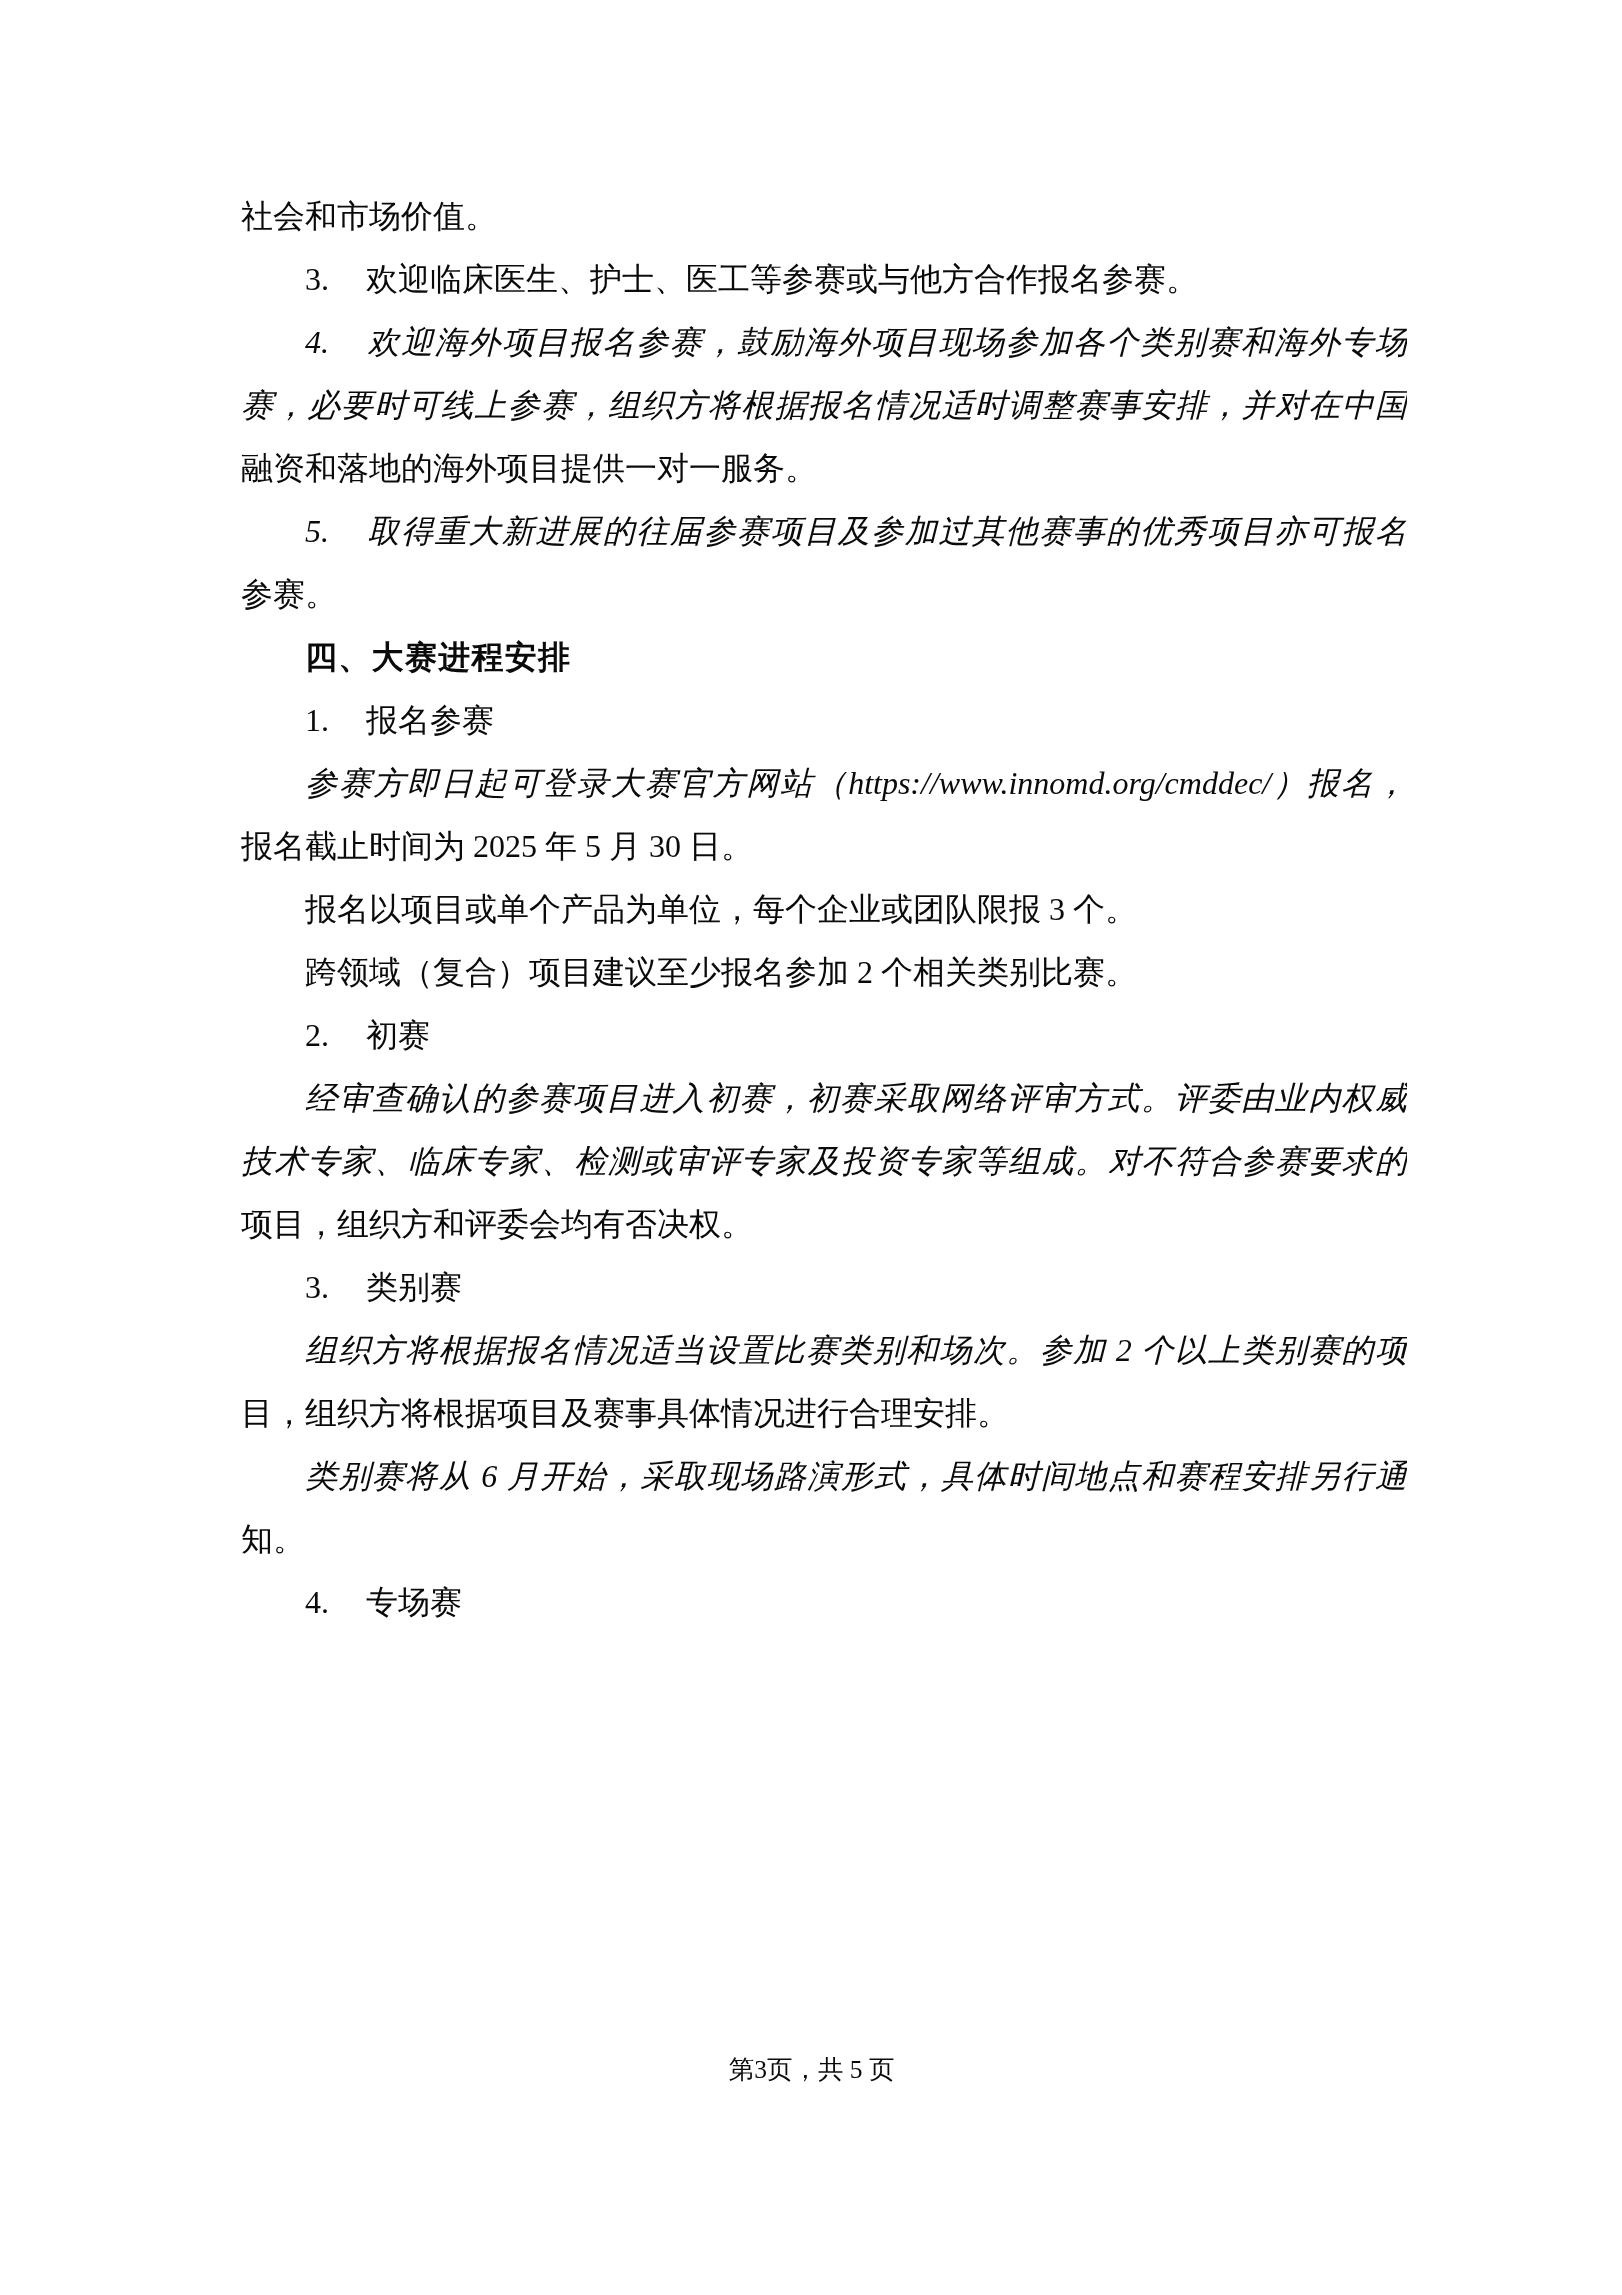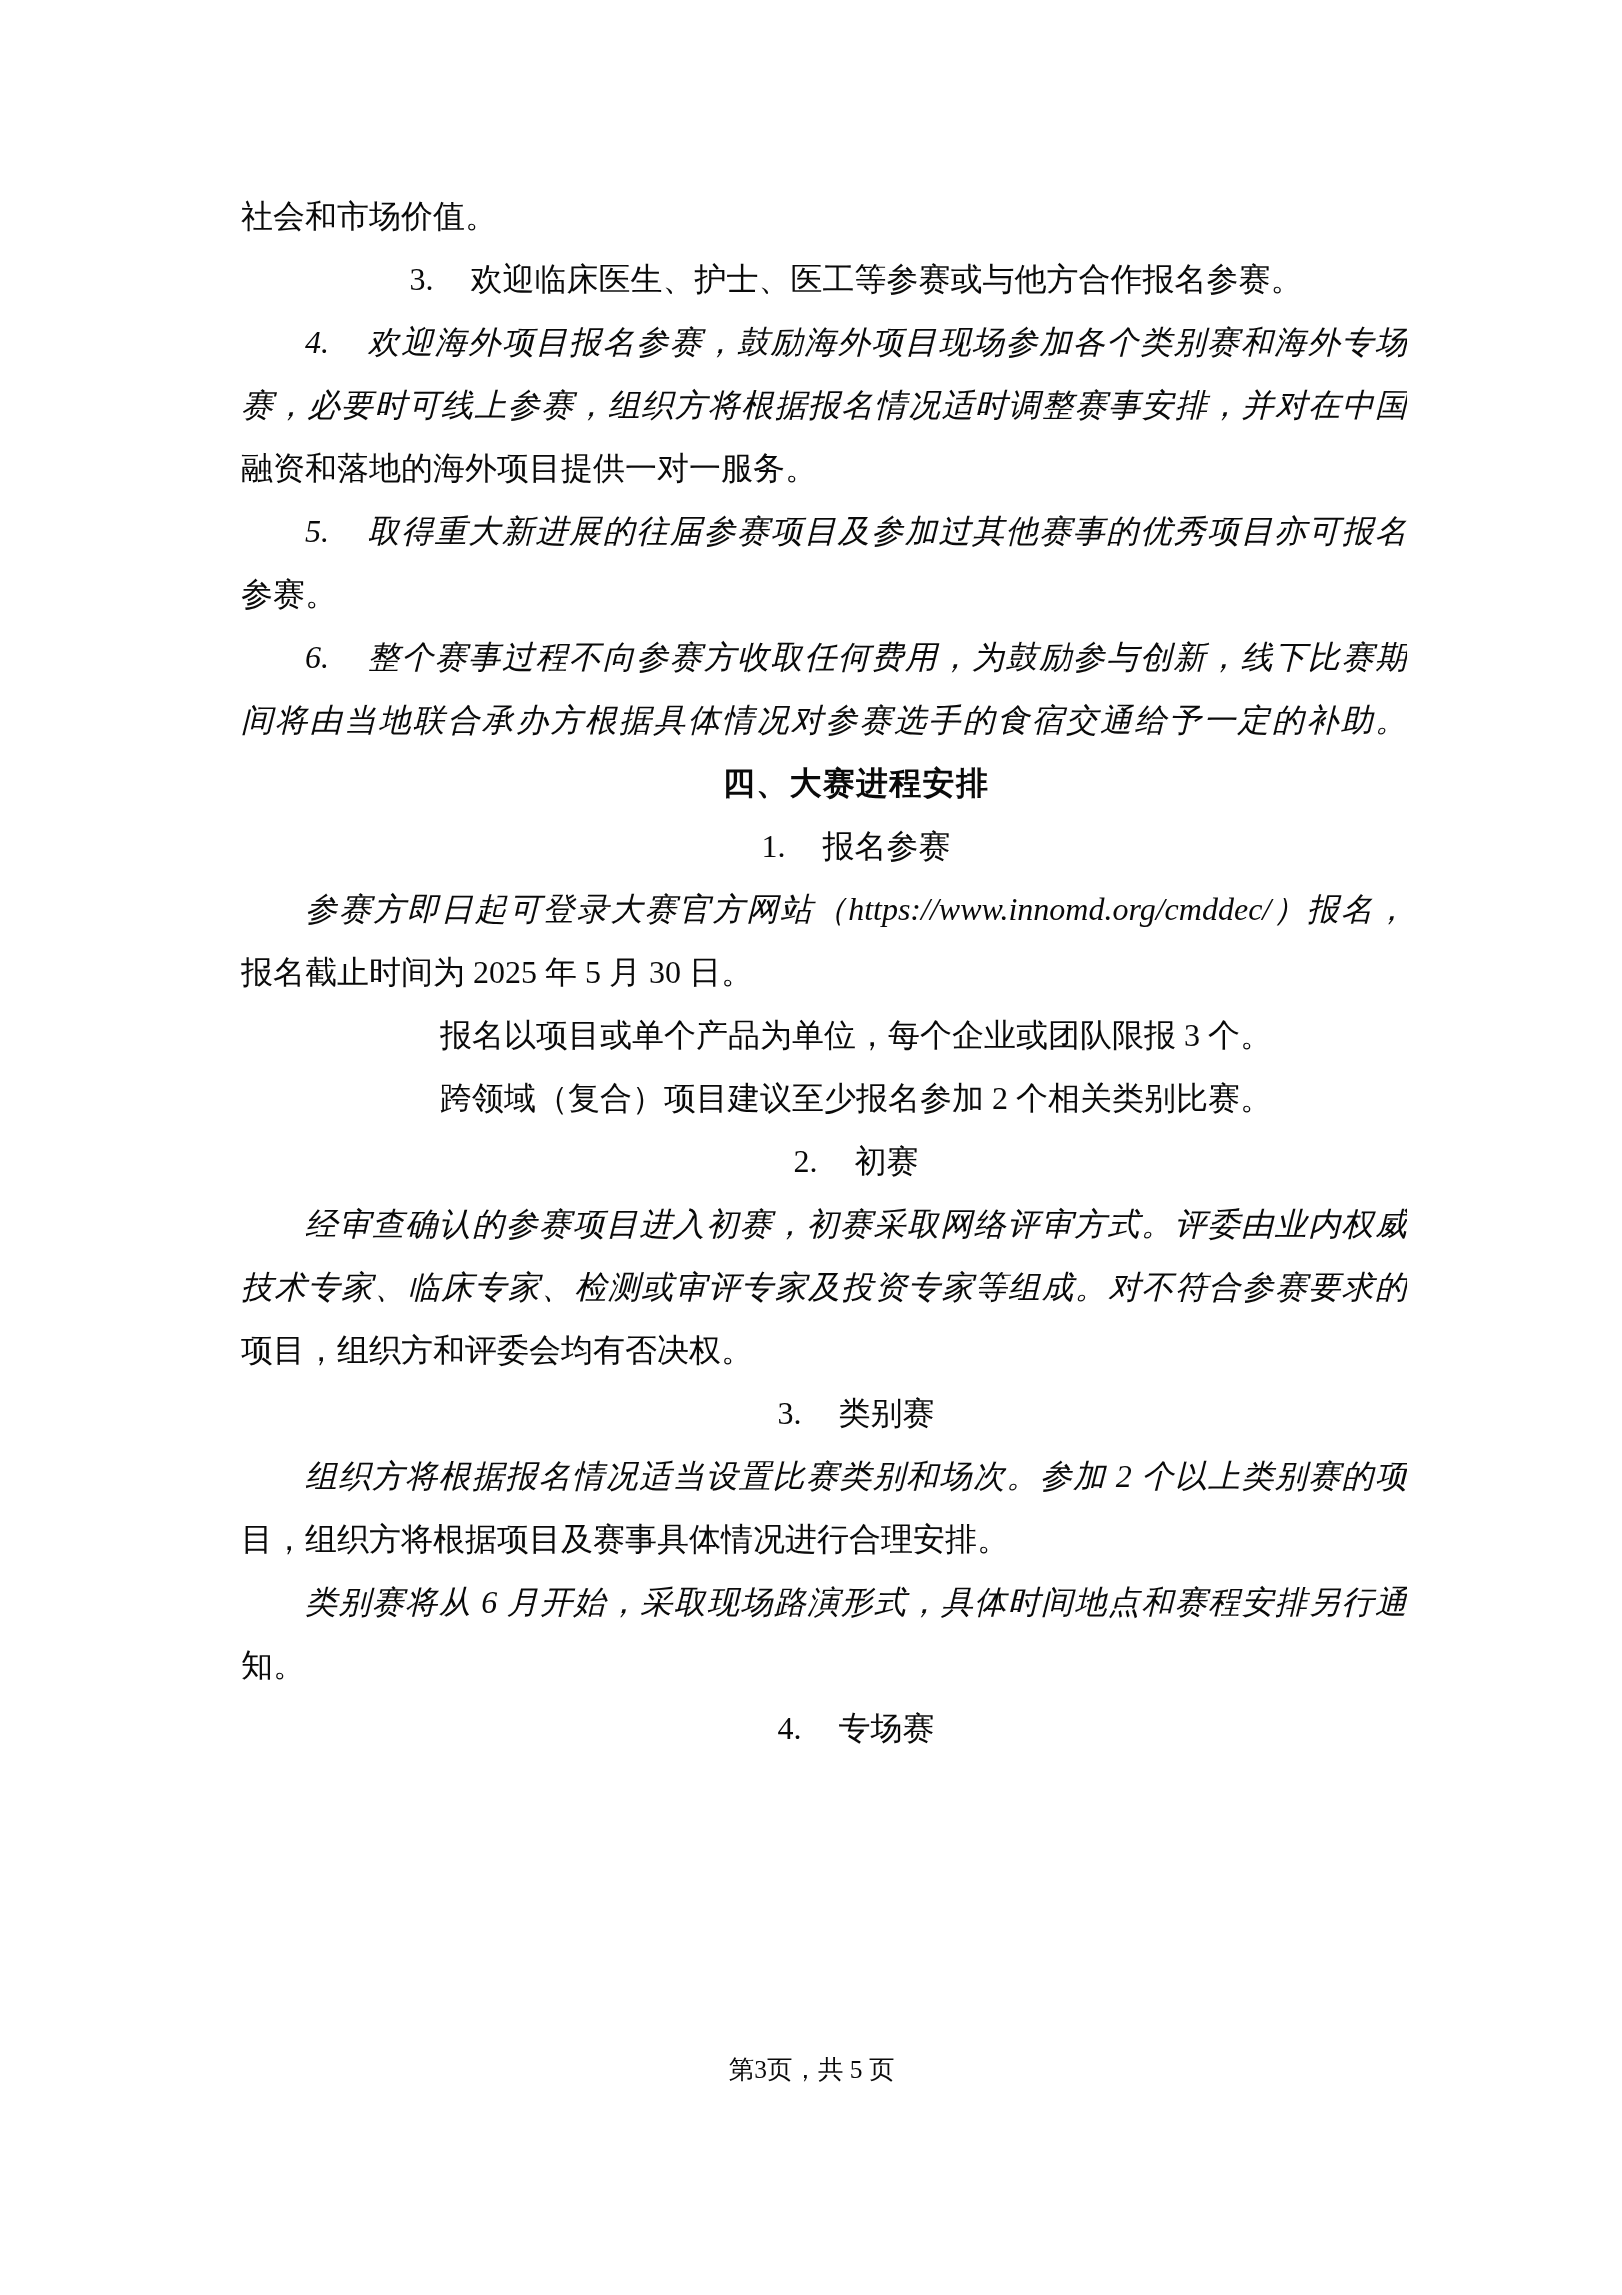--- a/index.html
+++ b/index.html
@@ -33,21 +33,20 @@
     white-space: nowrap;
   }
   .line.fill {
     white-space: normal;
     text-align: justify;
     text-align-last: justify;
     font-style: italic;
   }
   .line.indent {
     text-indent: 64px;
-    text-align: center;
   }
   .num {
     margin-right: 37px;
   }
   .heading-line {
     font-weight: 700;
     font-family: Liberation Serif, serif;
     letter-spacing: 1.3px;
   }
   .bold {
@@ -77,24 +76,20 @@
         <div class="line indent"><span class="num">3.</span><span>欢迎临床医生、护士、医工等参赛或与他方合作报名参赛。</span></div>
       </div>
       <div>
         <div class="line indent fill"><span class="num">4.</span><span>欢迎海外项目报名参赛，鼓励海外项目现场参加各个类别赛和海外专场</span></div>
         <div class="line fill"><span>赛，必要时可线上参赛，组织方将根据报名情况适时调整赛事安排，并对在中国</span></div>
         <div class="line"><span>融资和落地的海外项目提供一对一服务。</span></div>
       </div>
       <div>
         <div class="line indent fill"><span class="num">5.</span><span>取得重大新进展的往届参赛项目及参加过其他赛事的优秀项目亦可报名</span></div>
         <div class="line"><span>参赛。</span></div>
-      </div>
-      <div>
-        <div class="line indent fill"><span class="num">6.</span><span>整个赛事过程不向参赛方收取任何费用，为鼓励参与创新，线下比赛期</span></div>
-        <div class="line fill"><span>间将由当地联合承办方根据具体情况对参赛选手的食宿交通给予一定的补助。</span></div>
       </div>
       <div>
         <div class="line indent heading-line"><span>四、大赛进程安排</span></div>
       </div>
       <div>
         <div class="line indent"><span class="num">1.</span><span>报名参赛</span></div>
       </div>
       <div>
         <div class="line indent fill"><span>参赛方即日起可登录大赛官方网站（</span><span>https://www.innomd.org/cmddec/</span><span>）报名，</span></div>
         <div class="line"><span>报名截止时间为 </span><span class="bold">2025 年 5 月 30 日</span><span>。</span></div>

